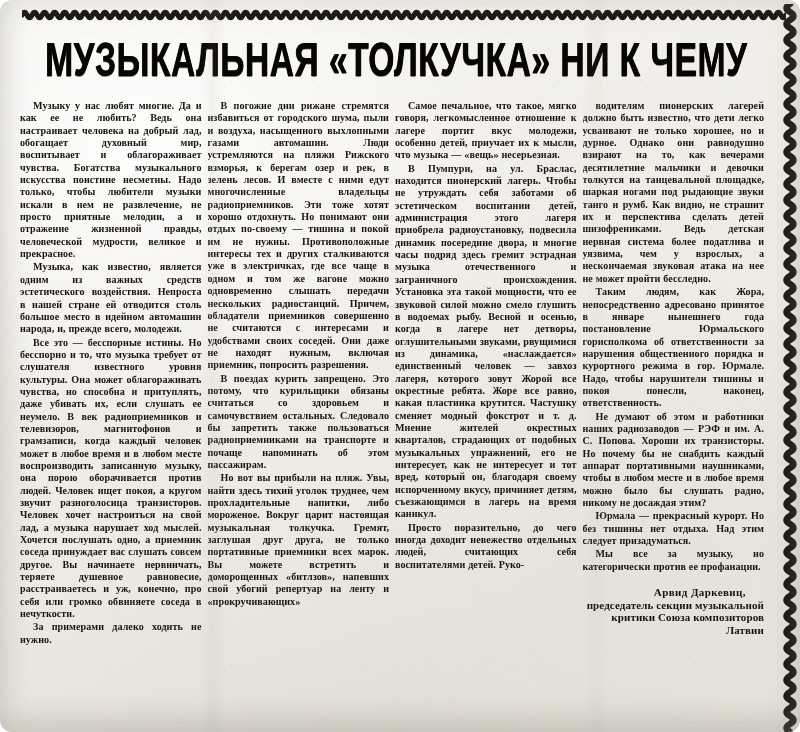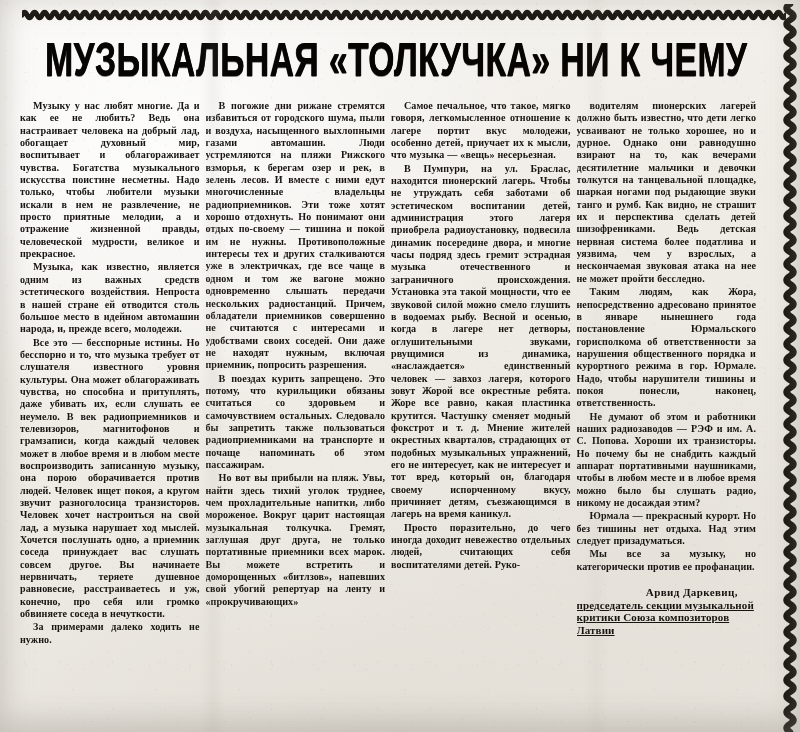--- a/index.html
+++ b/index.html
@@ -17,20 +17,21 @@
     width: 800px;
     height: 732px;
     overflow: hidden;
     background: #f2f0ec;
     
     background-image:
       radial-gradient(ellipse 70% 55% at 18% 20%, rgba(255,255,255,0.85), rgba(255,255,255,0) 70%),
       radial-gradient(ellipse 60% 50% at 82% 78%, rgba(228,224,216,0.75), rgba(255,255,255,0) 72%),
       radial-gradient(ellipse 90% 40% at 50% 100%, rgba(221,216,207,0.6), rgba(255,255,255,0) 75%),
       linear-gradient(160deg, #f6f5f1 0%, #efece6 45%, #e9e5dd 100%);
+    border-radius: 12px;
   }
 
   
   .grain {
     position: absolute;
     inset: 0;
     pointer-events: none;
     opacity: .30;
     background-image:
       radial-gradient(circle at 12% 8%, rgba(90,85,78,.30) 0.6px, transparent 0.9px),
@@ -113,21 +114,21 @@
     margin-right: 6px;
     overflow: hidden;
     font-size: 10.1px;
     line-height: 12.35px;
     text-align: justify;
     text-justify: inter-word;
     color: #1c1916;
     hyphens: manual;
     -webkit-hyphens: manual;
   }
-  .col:last-child { margin-right: 16px; }
+  .col:last-child { margin-right: 8px; }
 
   .col p {
     margin: 0 0 1px 0;
     text-indent: 13px;
     font-weight: 600;
     letter-spacing: 0.05px;
     word-spacing: 0.3px;
     filter: contrast(1.05);
     font-family: Liberation Serif, serif;
   }
@@ -142,23 +143,22 @@
     color: #17140f;
   }
   .signature .sig-name {
     display: block;
     text-align: right;
     padding-right: 18px;
     letter-spacing: 0.4px;
   }
   .signature .sig-role {
     display: block;
-    text-align: left;
+    text-align: right;
     letter-spacing: 0.1px;
-    text-decoration: underline;
   }
 
   
   .fold {
     position: absolute;
     top: 0; bottom: 0;
     width: 26px;
     z-index: 5;
     pointer-events: none;
     background: linear-gradient(90deg, rgba(160,154,144,0) 0%, rgba(160,154,144,.22) 50%, rgba(160,154,144,0) 100%);

